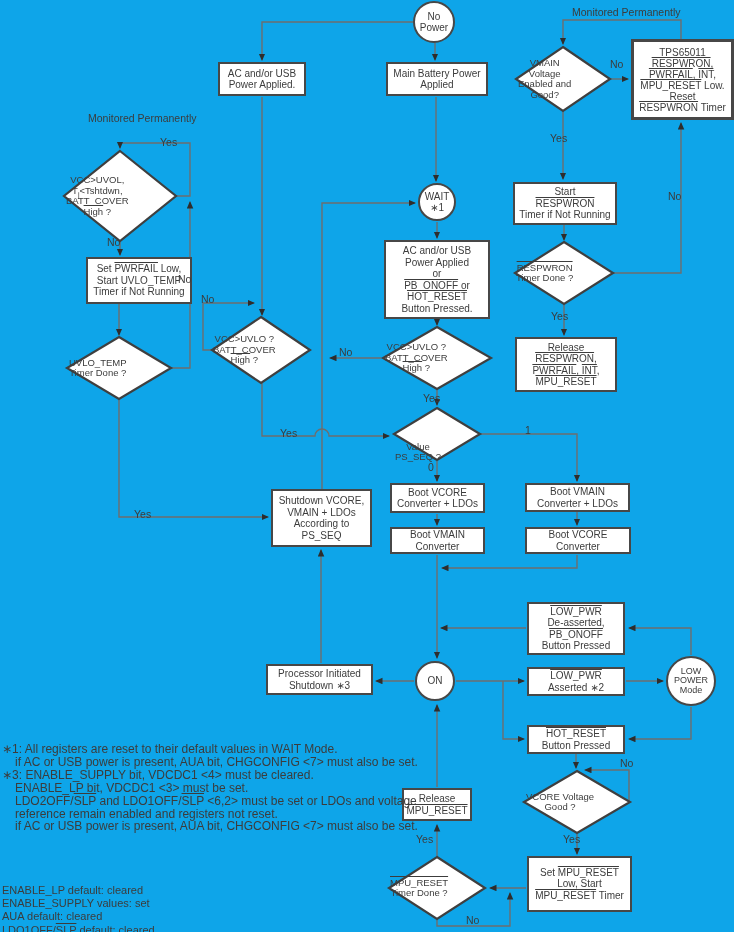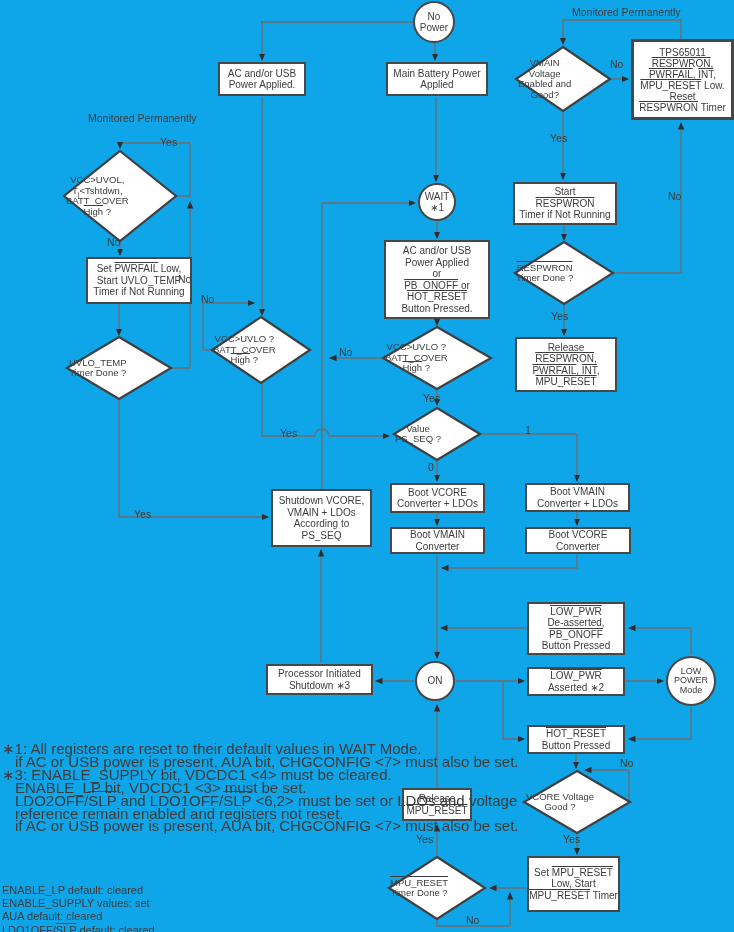--- a/index.html
+++ b/index.html
@@ -9,21 +9,21 @@
   .wire{fill:none;stroke:#6e6e6e;stroke-width:1.4;}
   .dia{fill:#ffffff;stroke:#3f3f3f;stroke-width:2.2;}
   .box{position:absolute;box-sizing:border-box;background:#fff;border:2px solid #474747;
        display:flex;align-items:center;justify-content:center;text-align:center;
        font-size:10px;line-height:11.5px;}
   .thick{border-width:3px;}
   .circle{border-radius:50%;}
   .dlabel{position:absolute;display:flex;align-items:center;justify-content:flex-start;
           text-align:center;font-size:9.5px;line-height:10.5px;}
   .lbl{position:absolute;font-size:10.5px;white-space:nowrap;}
-  .noteblock{position:absolute;font-size:15px;line-height:12.9px;white-space:nowrap;}
+  .noteblock{position:absolute;font-size:12px;line-height:12.9px;white-space:nowrap;}
   .defblock{position:absolute;font-size:11px;line-height:13.2px;white-space:nowrap;margin-top:28px;}
   .ind{padding-left:13px;}
   .ov{text-decoration:overline;}
   sub{font-size:7px;line-height:0;}
 </style>
 </head>
 <body>
 
 <div id="canvas">
 
@@ -148,21 +148,21 @@
     </div>
   <div class="box" style="left:527px;top:725px;width:98px;height:29px;">
       <div><span class="ov">HOT_RESET</span><br>Button Pressed</div>
     </div>
   <div class="box" style="left:266px;top:664px;width:107px;height:31px;">
       <div>Processor Initiated<br>Shutdown ∗3</div>
     </div>
   <div class="box" style="left:402px;top:788px;width:70px;height:33px;">
       <div>Release<br><span class="ov">MPU_RESET</span></div>
     </div>
-  <div class="box" style="left:527px;top:856px;width:93px;height:56px;">
+  <div class="box" style="left:527px;top:856px;width:105px;height:56px;">
       <div>Set <span class="ov">MPU_RESET</span><br>Low, Start<br><span class="ov">MPU_RESET</span> Timer</div>
     </div>
 
   <div class="dlabel" style="left:518px;top:55px;width:90px;height:48px;">
       <div>VMAIN<br>Voltage<br>Enabled and<br>Good?</div>
     </div>
   <div class="dlabel" style="left:66px;top:173px;width:108px;height:46px;">
       <div>VCC&gt;UVOL,<br>T<sub>j</sub>&lt;Tshtdwn,<br>BATT_COVER<br><span class="ov">High</span> ?</div>
     </div>
   <div class="dlabel" style="left:69px;top:357px;width:100px;height:22px;">
@@ -170,21 +170,21 @@
     </div>
   <div class="dlabel" style="left:213px;top:333px;width:96px;height:34px;">
       <div>VCC&gt;UVLO ?<br>BATT_COVER<br><span class="ov">High</span> ?</div>
     </div>
   <div class="dlabel" style="left:385px;top:341px;width:104px;height:34px;">
       <div>VCC&gt;UVLO ?<br>BATT_COVER<br><span class="ov">High</span> ?</div>
     </div>
   <div class="dlabel" style="left:516px;top:262px;width:96px;height:22px;">
       <div><span class="ov">RESPWRON</span><br>Timer Done ?</div>
     </div>
-  <div class="dlabel" style="left:395px;top:423px;width:84px;height:22px;">
+  <div class="dlabel" style="left:395px;top:441px;width:84px;height:22px;">
       <div>Value<br>PS_SEQ ?</div>
     </div>
   <div class="dlabel" style="left:526px;top:791px;width:102px;height:22px;">
       <div>VCORE Voltage<br>Good ?</div>
     </div>
   <div class="dlabel" style="left:390px;top:877px;width:94px;height:22px;">
       <div><span class="ov">MPU_RESET</span><br>Timer Done ?</div>
     </div>
 
   <span class="lbl" style="left:88px;top:112px;">Monitored Permanently</span>

